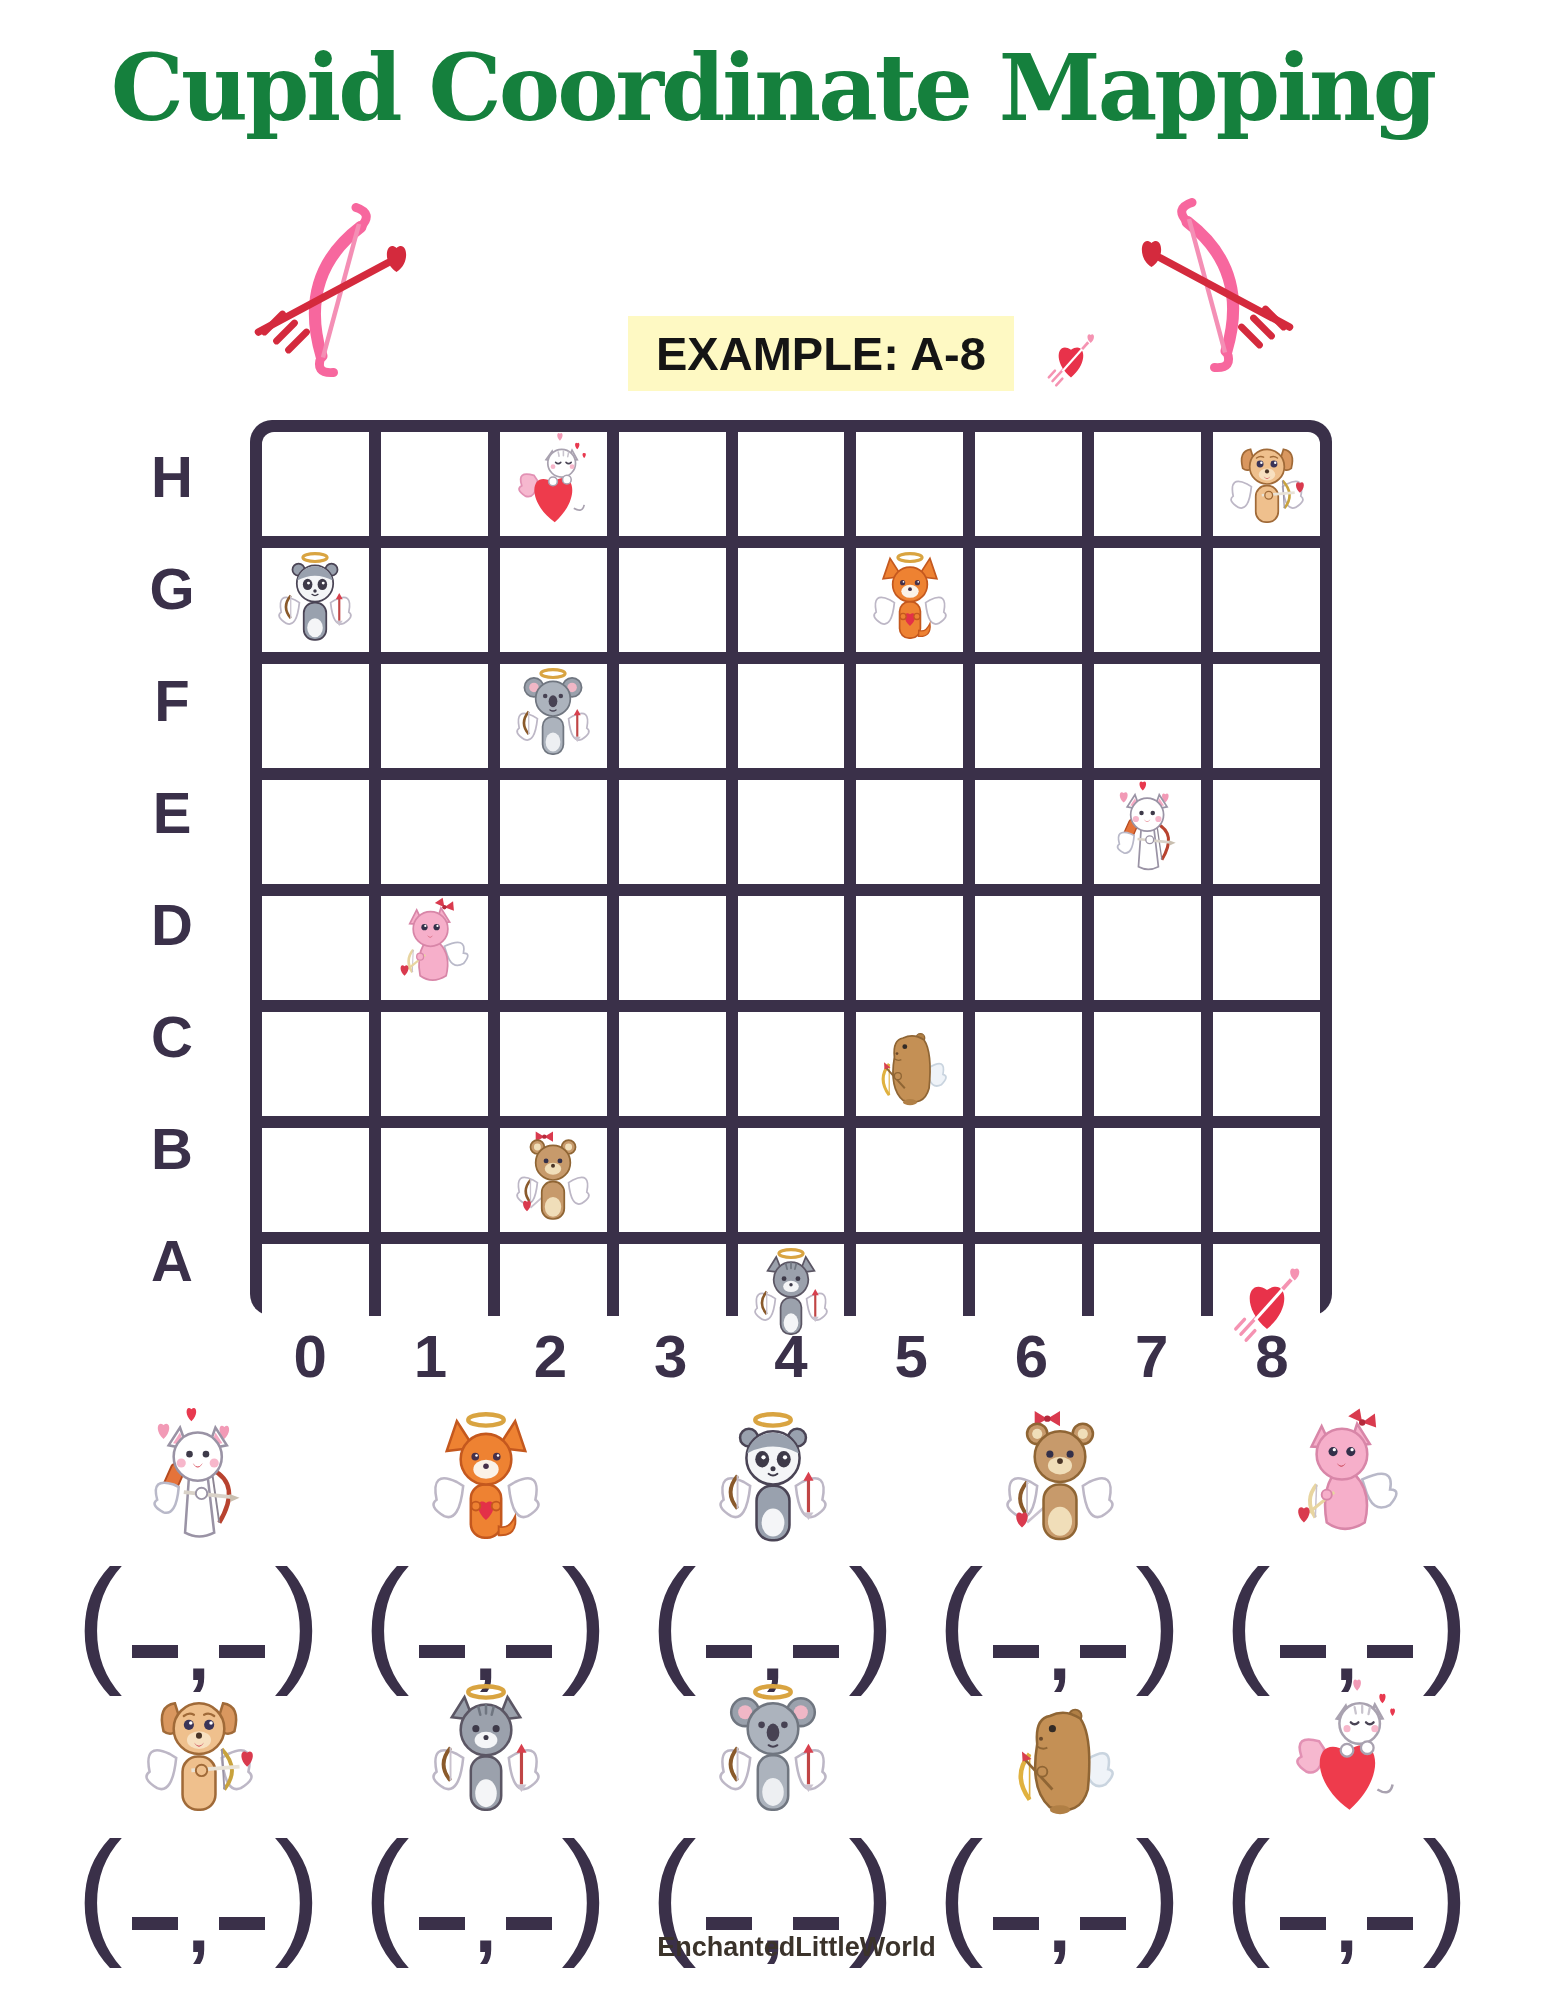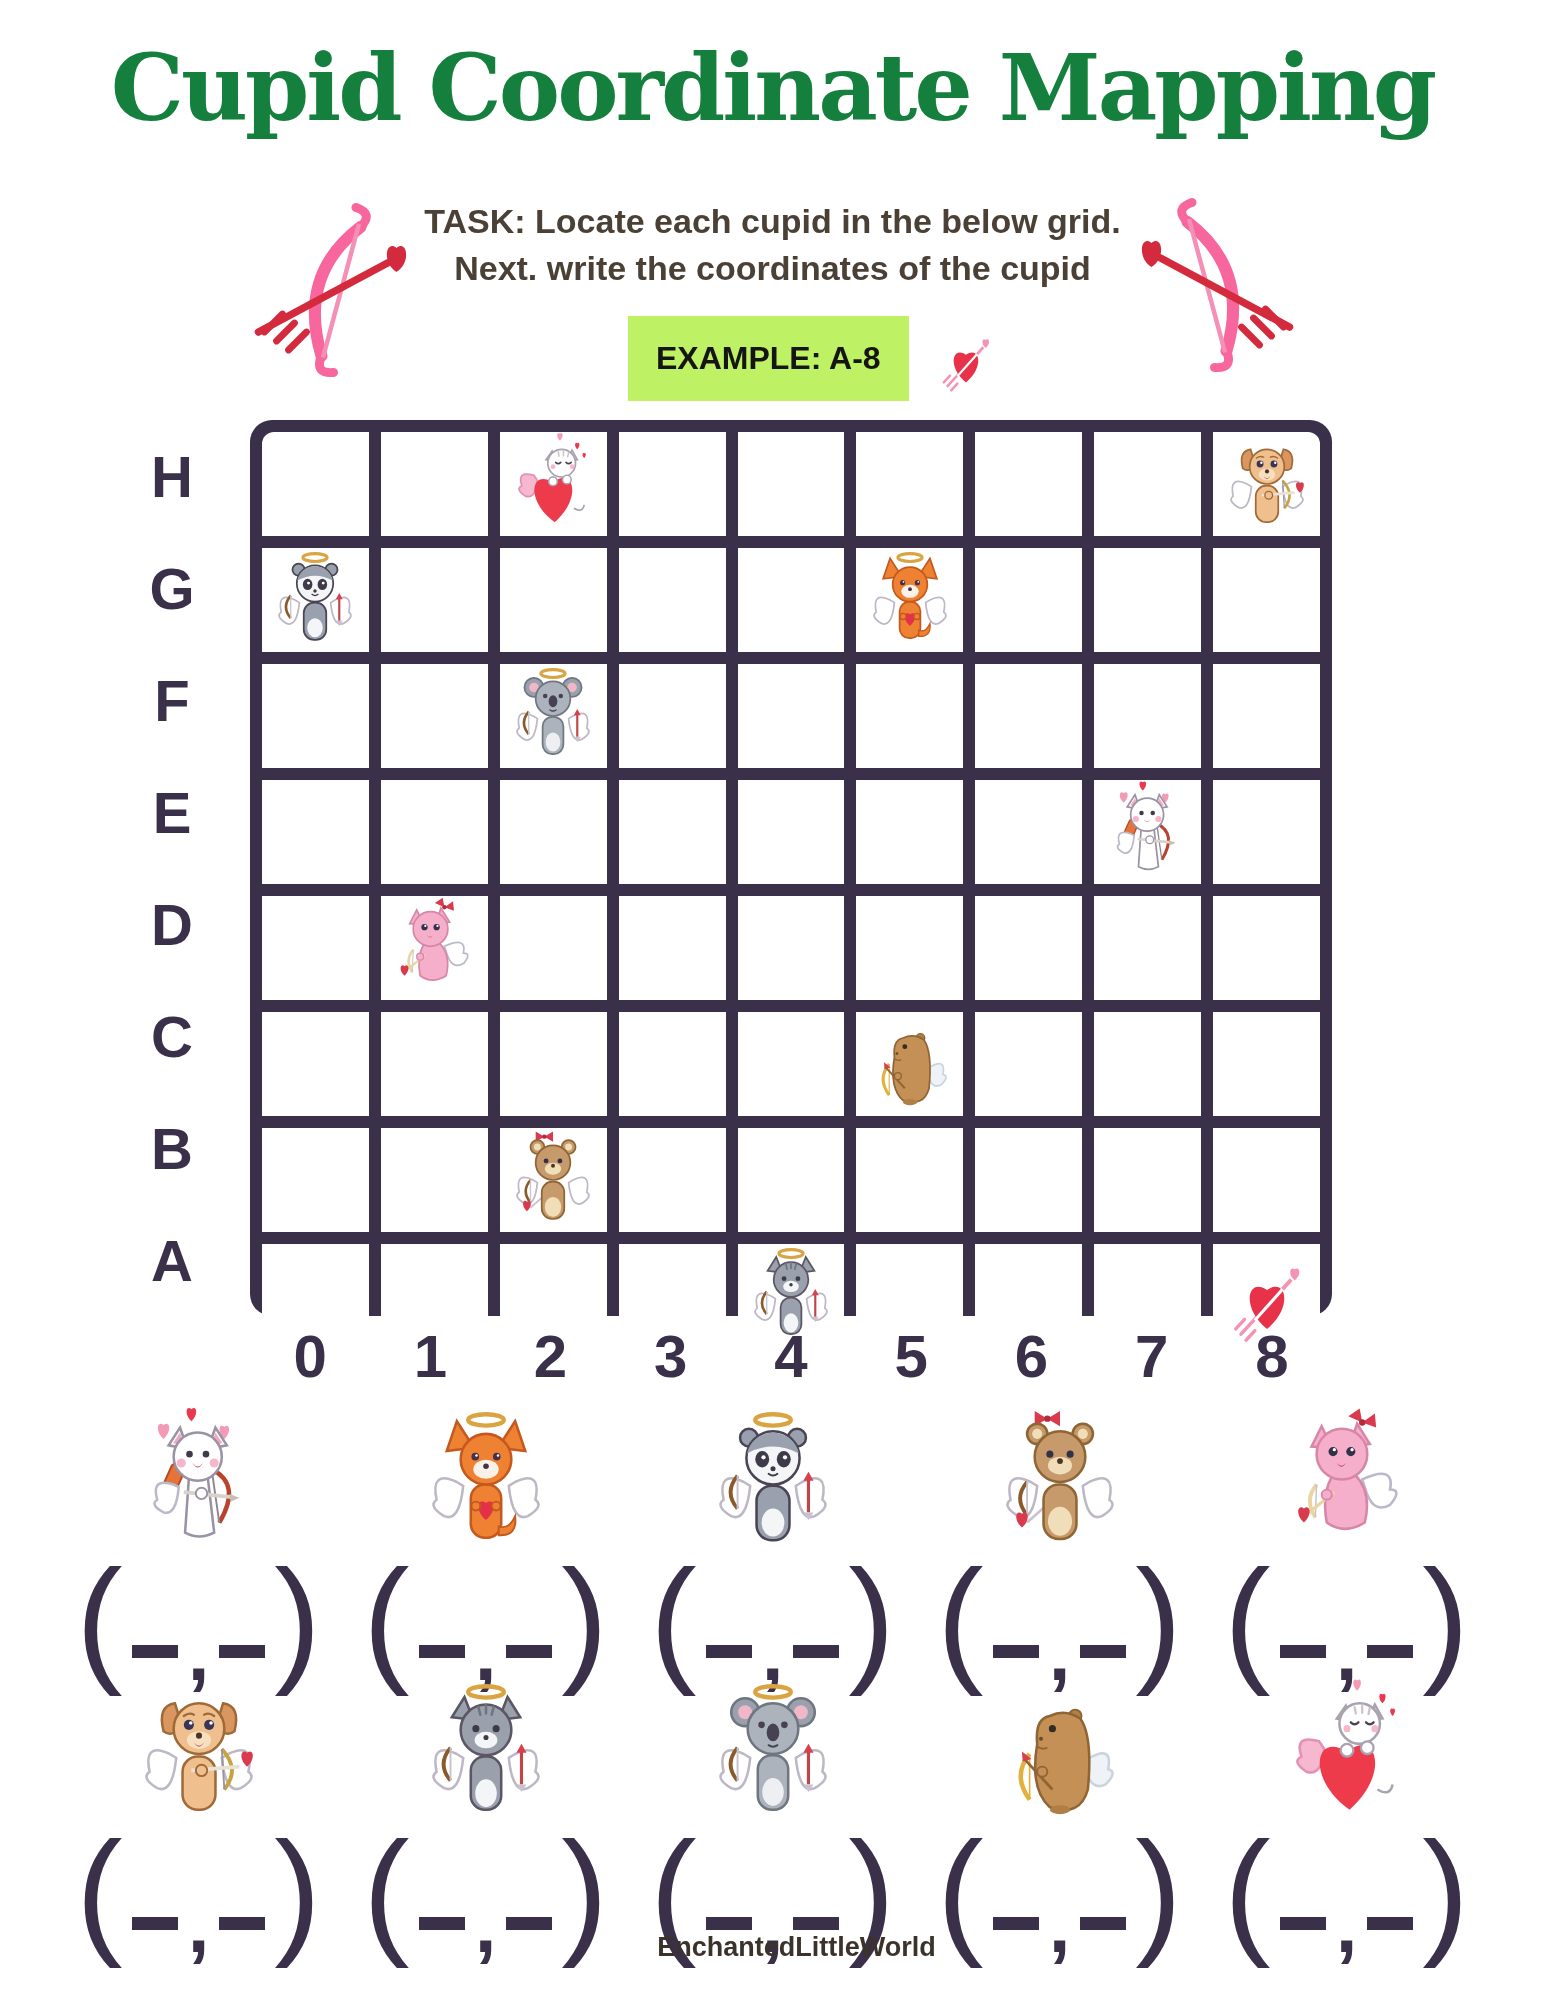--- a/index.html
+++ b/index.html
@@ -9,22 +9,22 @@
   .title{position:absolute;top:34px;left:0;width:100%;text-align:center;margin:0;
          font-family:"DejaVu Serif",serif;font-weight:700;font-size:92px;
          color:#15803d;letter-spacing:-3px;}
   .task{position:absolute;top:198px;left:0;width:100%;text-align:center;
         font-size:34px;font-weight:700;color:#4B4036;line-height:1.38;}
   .bow{position:absolute;width:230px;height:195px;}
   .bow svg{width:100%;height:100%;}
   .bow-left{left:220px;top:203px;}
   .bow-right{left:1098px;top:198px;transform:scaleX(-1);}
   .example{position:absolute;top:316px;left:628px;display:flex;align-items:center;gap:20px;}
-  .example-box{background:#bef264;color:#151515;font-size:32px;font-weight:700;
-               padding:24px 28px;white-space:nowrap;}
+  .example-box{background:#fef9c3;color:#151515;font-size:47px;font-weight:700;
+               padding:10px 28px;white-space:nowrap;}
   .example-heart{width:74px;height:74px;}
   .example-heart svg{width:100%;height:100%;overflow:visible;}
   .row-labels{position:absolute;left:116px;top:420px;width:112px;height:896px;
               display:flex;flex-direction:column;}
   .rlabel{flex:1;display:flex;align-items:center;justify-content:center;
           font-size:58px;font-weight:700;color:#3A3049;}
   .grid-wrap{position:absolute;left:250px;top:420px;width:1082px;height:896px;
              background:#3A3049;border-radius:22px;padding:12px;box-sizing:border-box;
              display:grid;grid-template-columns:repeat(9,1fr);
              grid-template-rows:repeat(8,1fr);gap:12px;}
@@ -46,24 +46,20 @@
   .footer{position:absolute;top:1932px;left:0;width:100%;text-align:center;
           font-size:27px;font-weight:700;color:#3B332B;padding-left:24px;}
 </style>
 </head>
 <body>
 
 <div class="page">
 
   <h1 class="title">Cupid Coordinate Mapping</h1>
 
-  <div class="task">
-    <div>TASK: Locate each cupid in the below grid.</div>
-    <div>Next. write the coordinates of the cupid</div>
-  </div>
 
   <div class="bow bow-left">
     <svg viewBox="0 0 130 130">
       <path d="M82 16 Q40 48 56 102" fill="none" stroke="#F7679E" stroke-width="8" stroke-linecap="round"></path>
       <path d="M82 16 q9 -9 -3 -13" fill="none" stroke="#F7679E" stroke-width="6" stroke-linecap="round"></path>
       <path d="M56 102 q-5 12 8 11" fill="none" stroke="#F7679E" stroke-width="6" stroke-linecap="round"></path>
       <line x1="81" y1="14" x2="57" y2="103" stroke="#F48FB5" stroke-width="3"></line>
       <line x1="14" y1="86" x2="100" y2="40" stroke="#D42A3D" stroke-width="5" stroke-linecap="round"></line>
       <path d="M106 46 C96 40 99 24 106 30 C113 24 116 40 106 46 Z" fill="#D42A3D"></path>
       <path d="M26 92 l12 -12 M18 86 l12 -12 M34 98 l12 -12" fill="none" stroke="#D42A3D" stroke-width="4.5" stroke-linecap="round"></path>

